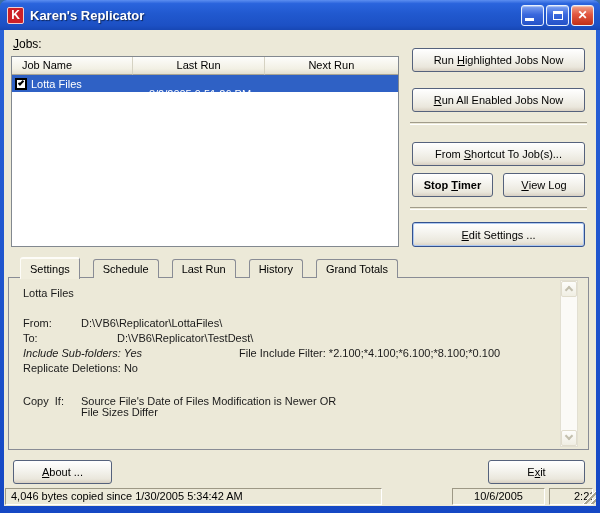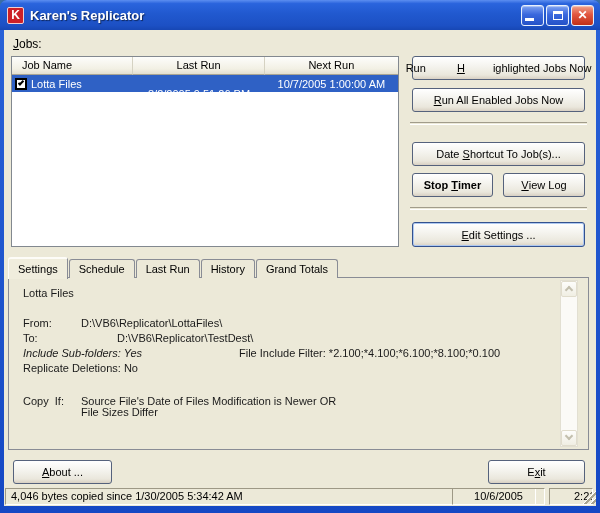--- a/index.html
+++ b/index.html
@@ -108,21 +108,21 @@
     border-radius: 3px;
     font-family: "Liberation Sans", sans-serif;
     font-size: 11px; color: #000;
     display: flex; align-items: center; justify-content: center;
     white-space: pre; cursor: default;
   }
   .xp-btn.default {
     border-color: #33518e;
     box-shadow: inset 0 0 0 1px #aec8f0;
   }
-  .btn-run-highlighted { left: 412px; top: 56px;  width: 173px; height: 24px; gap: 28px; }
+  .btn-run-highlighted { left: 412px; top: 48px;  width: 173px; height: 24px; }
   .btn-run-all         { left: 412px; top: 88px;  width: 173px; height: 24px; }
   .btn-save-shortcut   { left: 412px; top: 142px; width: 173px; height: 24px; }
   .btn-stop-timer      { left: 412px; top: 173px; width: 81px;  height: 24px; font-weight: bold; }
   .btn-view-log        { left: 503px; top: 173px; width: 82px;  height: 24px; }
   .btn-edit-settings   { left: 412px; top: 222px; width: 173px; height: 25px; }
   .btn-about           { left: 13px;  top: 460px; width: 99px;  height: 24px; }
   .btn-exit            { left: 488px; top: 460px; width: 97px;  height: 24px; }
 
   .etched {
     position: absolute; height: 2px;
@@ -138,21 +138,21 @@
     display: flex; align-items: flex-end; z-index: 2;
   }
   .tab {
     height: 19px; line-height: 18px;
     padding: 0 9px;
     background: #ece9d8;
     border: 1px solid #898c95;
     border-bottom: none;
     border-radius: 3px 3px 0 0;
     margin-right: 1px;
-    font-size: 11px; white-space: nowrap;
+    font-size: 11px; white-space: nowrap; margin-left: 12px;
   }
   .tab.active {
     height: 22px; line-height: 21px;
     margin-bottom: -1px;
     border-top: 2px solid #fdfcf8;
     border-left-color: #fdfcf8;
     background: #f0eddd;
     z-index: 3; position: relative;
   }
 
@@ -189,21 +189,21 @@
     position: absolute; left: 4px; right: 4px; top: 487px; height: 19px;
     background: #ece9d8;
   }
   .status-panel {
     position: absolute; top: 1px; height: 17px;
     border: 1px solid;
     border-color: #9d9885 #fff #fff #9d9885;
     font-size: 11px; line-height: 15px;
     white-space: nowrap; overflow: hidden;
   }
-  .sp-msg  { left: 1px;   width: 531px; padding-left: 5px; }
+  .sp-msg  { left: 1px;   width: 377px; padding-left: 5px; }
   .sp-date { left: 448px; width: 93px;  text-align: center; }
   .sp-time { left: 545px; width: 44px;  text-align: center; padding-left: 24px; }
   .resize-grip {
     position: absolute; right: 0; top: 3px; width: 14px; height: 14px;
     background: repeating-linear-gradient(135deg, #fff 0 1px, #a9a591 1px 3px, transparent 3px 5px);
     clip-path: polygon(100% 0, 100% 100%, 0 100%);
   }
 </style>
 </head>
 <body>
@@ -239,31 +239,30 @@
       <div class="header-cell hc-2">Next Run</div>
     </div>
     <div class="list-row">
       <div class="cell-name">
         <span class="checkbox">
             <span class="tick"></span>
           </span>
         <span>Lotta Files</span>
       </div>
       <div class="cell-last">8/2/2005 9:51:26 PM</div>
-      <div class="cell-next">10/7/2005 1:00:00 AM</div>
     </div>
   </div>
 
   <button class="xp-btn btn-run-highlighted"><span>Run </span><span class="mn">H</span><span>ighlighted Jobs Now</span></button>
 
   <button class="xp-btn btn-run-all"><span class="mn">R</span><span>un All Enabled Jobs Now</span></button>
 
   <div class="etched sep-1"></div>
 
-  <button class="xp-btn btn-save-shortcut"><span>Date </span><span class="mn">S</span><span>hortcut To Job(s)...</span></button>
+  <button class="xp-btn btn-save-shortcut"><span>From </span><span class="mn">S</span><span>hortcut To Job(s)...</span></button>
 
   <button class="xp-btn btn-stop-timer"><span>Stop </span><span class="mn">T</span><span>imer</span></button>
 
   <button class="xp-btn btn-view-log"><span class="mn">V</span><span>iew Log</span></button>
 
   <div class="etched sep-2"></div>
 
   <button class="xp-btn default btn-edit-settings"><span class="mn">E</span><span>dit Settings ...</span></button>
 
   <div class="tab-strip">

